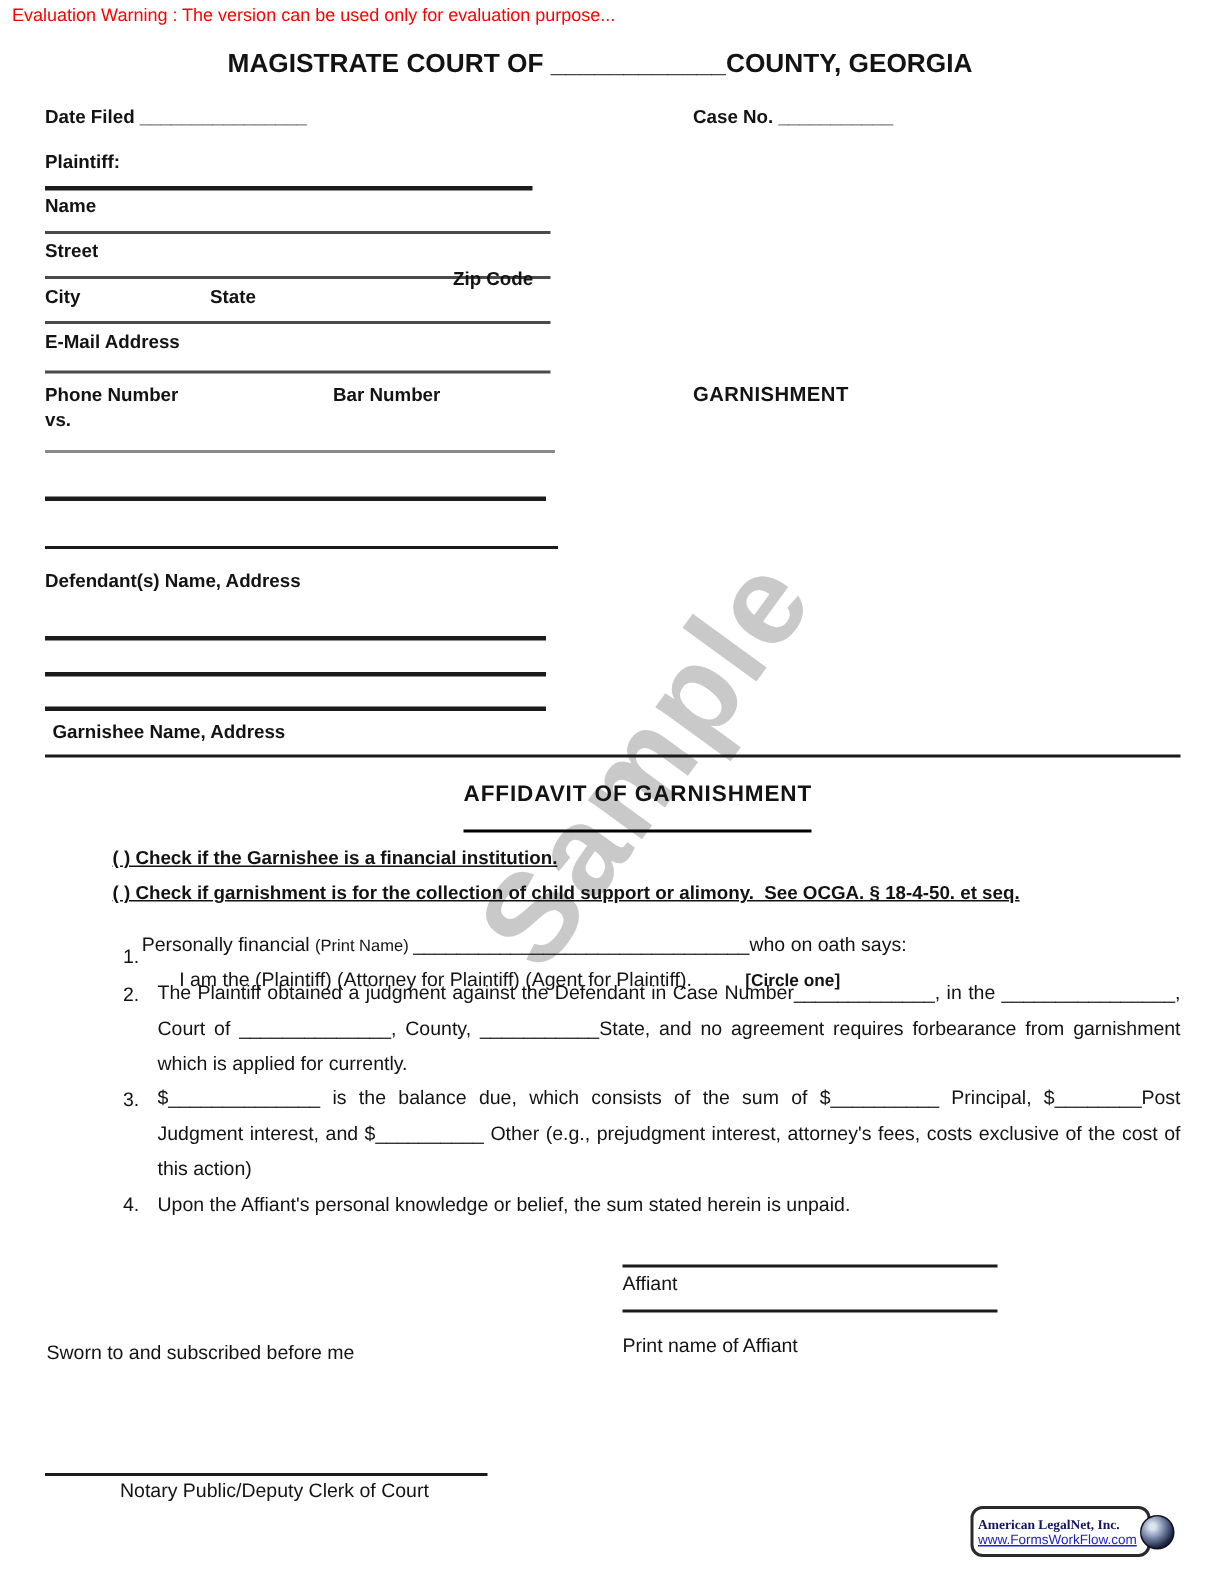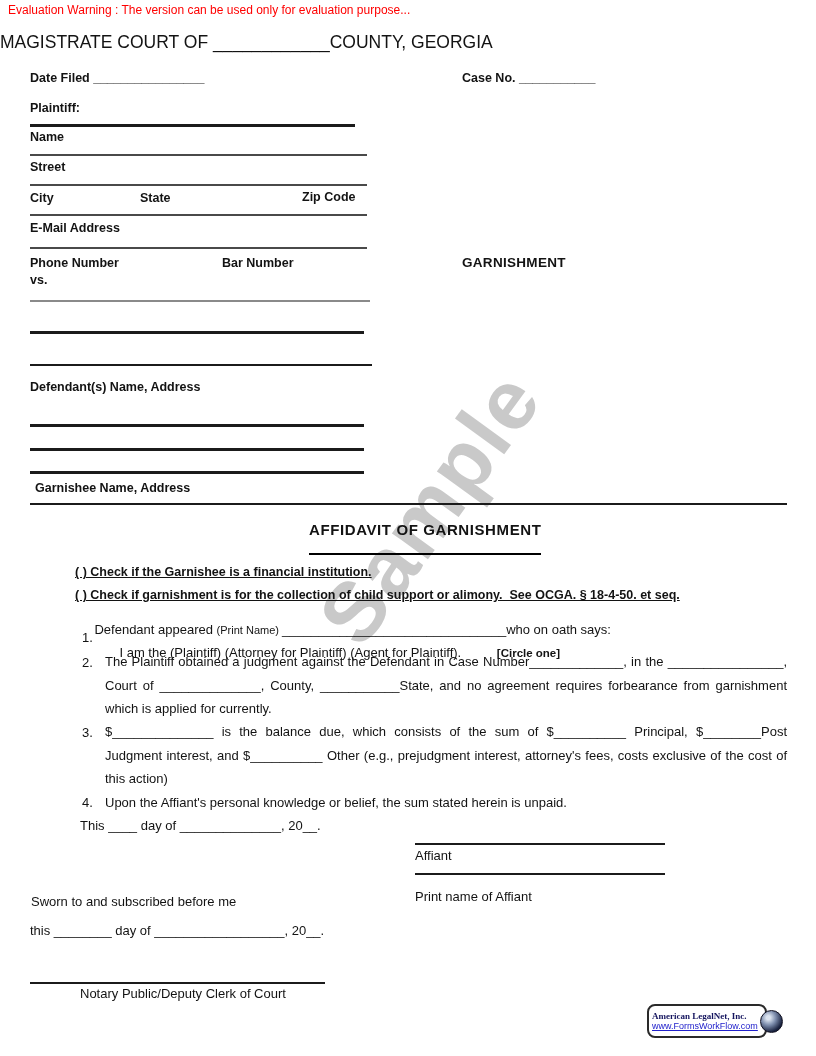--- a/index.html
+++ b/index.html
@@ -6,21 +6,21 @@
   .page {
     position:relative; width:816px; height:1056px; background:#ffffff;
     font-family:"Liberation Sans", sans-serif; color:#131313; overflow:hidden;
   }
   .t { position:absolute; white-space:pre; font-size:12.5px; line-height:1.15; }
   .body-t { font-size:13px; }
   .b { font-weight:bold; }
   .u { text-decoration:underline; }
   .rule { position:absolute; background:#1b1b1b; }
   .warning { color:#ff0000; font-size:12px; }
-  .title { left:0; width:800px; text-align:left; font-size:17.5px; font-weight:normal; }
+  .title { left:0; width:800px; text-align:center; font-size:17.5px; font-weight:bold; }
   .heading { font-size:15px; font-weight:bold; letter-spacing:0.6px;
              border-bottom:2px solid #000; padding-bottom:15px; }
   .watermark {
     position:absolute; left:430px; top:508px;
     transform:translate(-50%,-50%) rotate(-54deg);
     font-size:84px; font-weight:bold; letter-spacing:2px;
     color:#c9c9c9; white-space:pre;
   }
   .itemblock { position:absolute; width:682px; font-size:13px; line-height:23.5px; }
   .jline { text-align:justify; text-align-last:justify; }
@@ -58,21 +58,21 @@
 
   <div class="rule" style="left:30px; top:124px; width:325px; height:3px;"></div>
   <div class="t b" style="left:30px; top:130px;">Name</div>
 
   <div class="rule" style="left:30px; top:154px; width:337px; height:2px; background:#4a4a4a;"></div>
   <div class="t b" style="left:30px; top:160px;">Street</div>
 
   <div class="rule" style="left:30px; top:184px; width:337px; height:2px; background:#4a4a4a;"></div>
   <div class="t b" style="left:30px; top:191px;">City</div>
   <div class="t b" style="left:140px; top:191px;">State</div>
-  <div class="t b" style="left:302px; top:190px;">Zip Code</div>
+  <div class="t b" style="left:302px; top:179px;">Zip Code</div>
 
   <div class="rule" style="left:30px; top:214px; width:337px; height:2px; background:#4a4a4a;"></div>
   <div class="t b" style="left:30px; top:221px;">E-Mail Address</div>
 
   <div class="rule" style="left:30px; top:247px; width:337px; height:2px; background:#4a4a4a;"></div>
   <div class="t b" style="left:30px; top:256px;">Phone Number</div>
   <div class="t b" style="left:222px; top:256px;">Bar Number</div>
 
   <div class="t b" style="left:462px; top:255px; font-size:13.5px; letter-spacing:0.3px;">GARNISHMENT</div>
 
@@ -91,21 +91,21 @@
   <div class="t b" style="left:35px; top:481px;">Garnishee Name, Address</div>
 
   <div class="rule" style="left:30px; top:503px; width:757px; height:2px;"></div>
 
   <div class="t heading" style="left:309px; top:521px;">AFFIDAVIT OF GARNISHMENT</div>
 
   <div class="t b u" style="left:75px; top:565px;">( ) Check if the Garnishee is a financial institution.</div>
   <div class="t b u" style="left:75px; top:588px;">( ) Check if garnishment is for the collection of child support or alimony.  See OCGA. § 18-4-50. et seq.</div>
 
   <div class="t body-t" style="left:80px; top:608px;">
-    <span>Defendant appeared </span><span class="small">(Print Name) </span><span>_______________________________</span><span>who on oath says:</span>
+    <span>Personally financial </span><span class="small">(Print Name) </span><span>_______________________________</span><span>who on oath says:</span>
   </div>
 
   <div class="t body-t" style="left:82px; top:631px;">1.</div>
   <div class="t body-t" style="left:105px; top:631px;">
     <span>I am the (Plaintiff) (Attorney for Plaintiff) (Agent for Plaintiff). </span><span class="note">[Circle one]</span>
   </div>
 
   <div class="t body-t" style="left:82px; top:656px;">2.</div>
   <div class="itemblock" style="left:105px; top:650px;">
     <div class="jline">The Plaintiff obtained a judgment against the Defendant in Case Number_____________, in the ________________,</div>
@@ -116,30 +116,28 @@
   <div class="t body-t" style="left:82px; top:726px;">3.</div>
   <div class="itemblock" style="left:105px; top:720px;">
     <div class="jline">$______________ is the balance due, which consists of the sum of $__________ Principal, $________Post</div>
     <div class="jline">Judgment interest, and $__________ Other (e.g., prejudgment interest, attorney's fees, costs exclusive of the cost of</div>
     <div>this action)</div>
   </div>
 
   <div class="t body-t" style="left:82px; top:796px;">4.</div>
   <div class="t body-t" style="left:105px; top:796px;">Upon the Affiant's personal knowledge or belief, the sum stated herein is unpaid.</div>
 
-  <div class="t body-t" style="left:80px; top:819px;">This ____ day of ______________, 20__.</div>
 
   <div class="rule" style="left:415px; top:843px; width:250px; height:1.5px;"></div>
   <div class="t body-t" style="left:415px; top:849px;">Affiant</div>
 
   <div class="rule" style="left:415px; top:873px; width:250px; height:1.5px;"></div>
   <div class="t body-t" style="left:415px; top:879px;margin-top:11px;">Print name of Affiant</div>
 
   <div class="t body-t" style="left:31px; top:895px;">Sworn to and subscribed before me</div>
-  <div class="t body-t" style="left:30px; top:924px;">this ________ day of __________________, 20__.</div>
 
   <div class="rule" style="left:30px; top:982px; width:295px; height:2px;"></div>
   <div class="t body-t" style="left:80px; top:987px;">Notary Public/Deputy Clerk of Court</div>
 
   <div class="logo">
     <div class="logo-texts">
       <div class="logo-company">American LegalNet, Inc.</div>
       <a class="logo-link">www.FormsWorkFlow.com</a>
     </div>
     <div class="logo-globe"></div>

